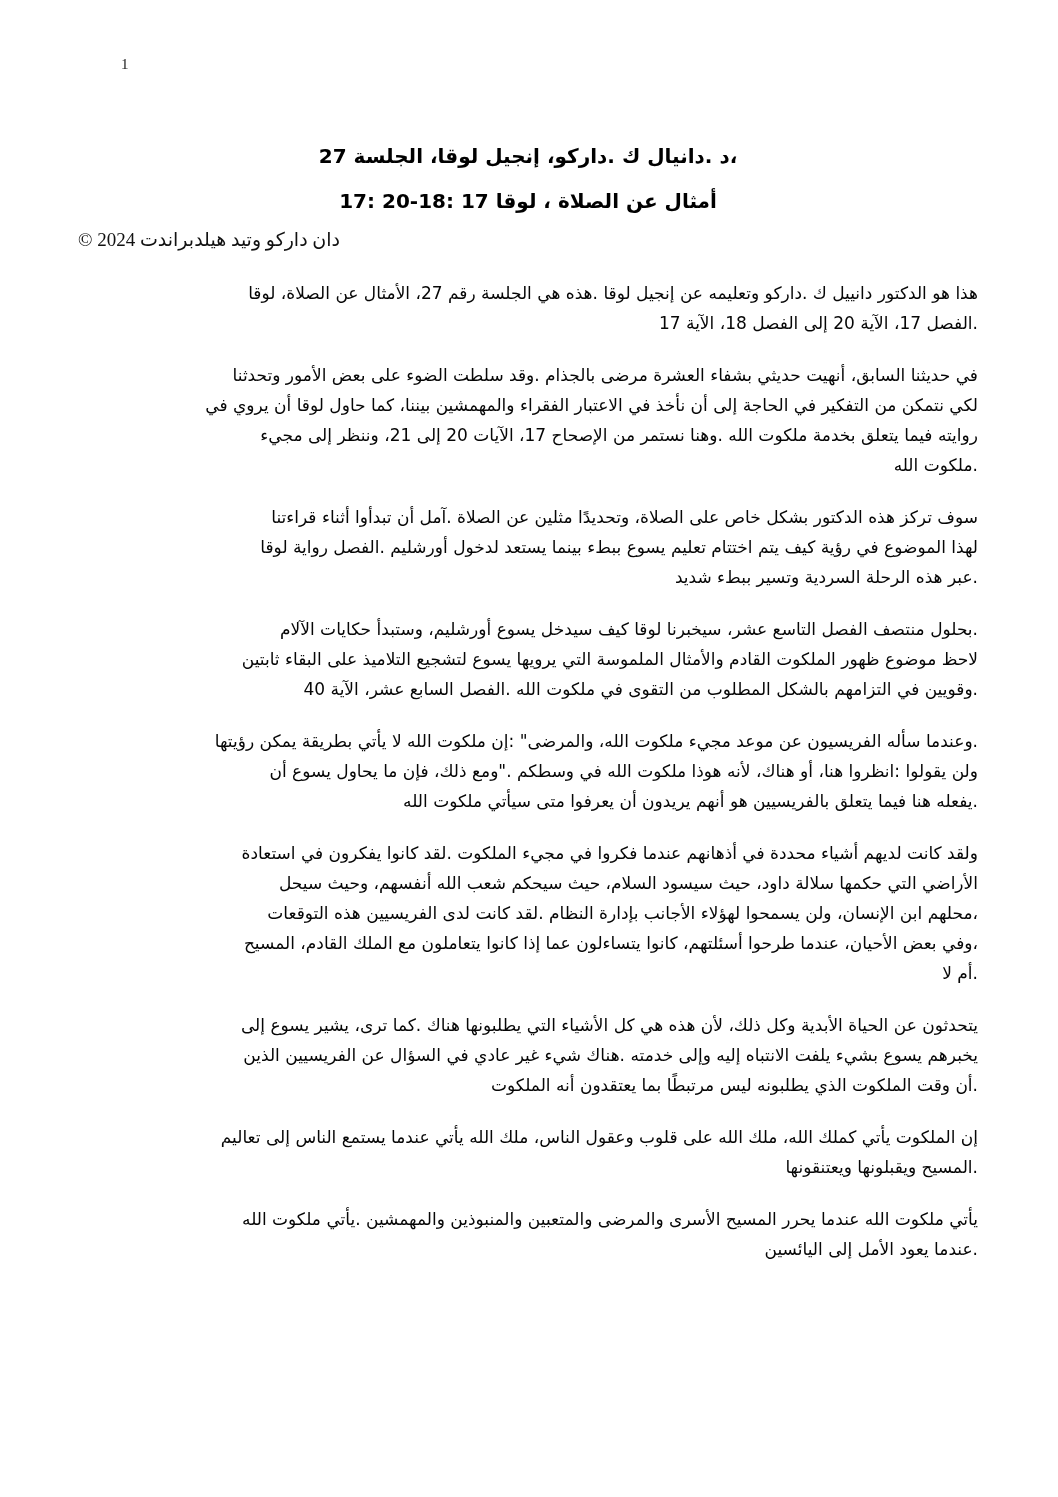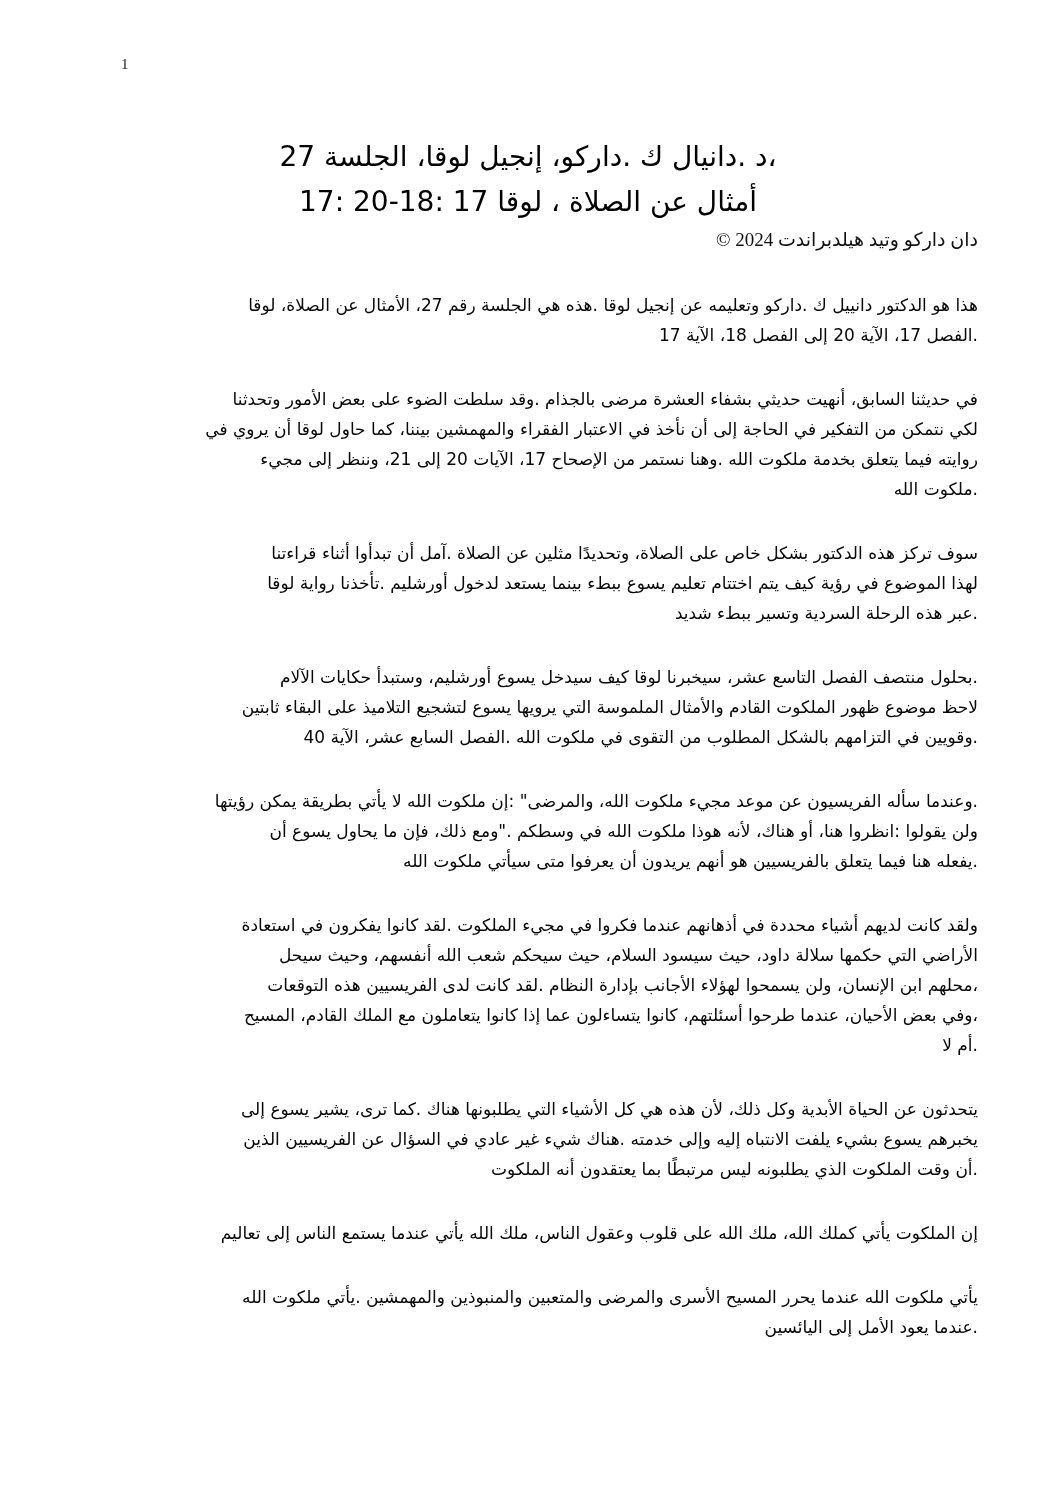--- a/index.html
+++ b/index.html
@@ -13,30 +13,30 @@
     position:absolute;left:121px;top:56px;
     font-family:"Liberation Serif",serif;
     font-size:15px;color:#1a1a1a;
   }
   .content{
     position:absolute;top:134px;right:80px;width:900px;
   }
   .title-line{
     direction:rtl;unicode-bidi:plaintext;
     text-align:center;white-space:nowrap;
-    font-weight:normal;font-size:28px;line-height:45px;
+    font-weight:bold;font-size:20px;line-height:45px;
   }
   .copyright{
     direction:rtl;
-    text-align:right;white-space:nowrap;
+    text-align:left;white-space:nowrap;
     font-size:19px;line-height:32px;
     font-family:"Liberation Serif","DejaVu Sans",serif;
     color:#111;
   }
-  .para{margin-top:34px;}
+  .para{margin-top:22px;}
   .line{
     direction:rtl;
     text-align:right;white-space:nowrap;
     font-size:17px;line-height:30px;
     color:#060606;
   }
 </style>
 </head>
 <body>
 
@@ -55,21 +55,21 @@
         <div class="line">.الفصل 17، الآية 20 إلى الفصل 18، الآية 17</div>
       </div>
       <div class="para">
         <div class="line">في حديثنا السابق، أنهيت حديثي بشفاء العشرة مرضى بالجذام .وقد سلطت الضوء على بعض الأمور وتحدثنا</div>
         <div class="line">لكي نتمكن من التفكير في الحاجة إلى أن نأخذ في الاعتبار الفقراء والمهمشين بيننا، كما حاول لوقا أن يروي في</div>
         <div class="line">روايته فيما يتعلق بخدمة ملكوت الله .وهنا نستمر من الإصحاح 17، الآيات 20 إلى 21، وننظر إلى مجيء</div>
         <div class="line">.ملكوت الله</div>
       </div>
       <div class="para">
         <div class="line">سوف تركز هذه الدكتور بشكل خاص على الصلاة، وتحديدًا مثلين عن الصلاة .آمل أن تبدأوا أثناء قراءتنا</div>
-        <div class="line">لهذا الموضوع في رؤية كيف يتم اختتام تعليم يسوع ببطء بينما يستعد لدخول أورشليم .تأخذنا رواية لوقا</div>
+        <div class="line">لهذا الموضوع في رؤية كيف يتم اختتام تعليم يسوع ببطء بينما يستعد لدخول أورشليم .الفصل رواية لوقا</div>
         <div class="line">.عبر هذه الرحلة السردية وتسير ببطء شديد</div>
       </div>
       <div class="para">
         <div class="line">.بحلول منتصف الفصل التاسع عشر، سيخبرنا لوقا كيف سيدخل يسوع أورشليم، وستبدأ حكايات الآلام</div>
         <div class="line">لاحظ موضوع ظهور الملكوت القادم والأمثال الملموسة التي يرويها يسوع لتشجيع التلاميذ على البقاء ثابتين</div>
         <div class="line">.وقويين في التزامهم بالشكل المطلوب من التقوى في ملكوت الله .الفصل السابع عشر، الآية 40</div>
       </div>
       <div class="para">
         <div class="line">.وعندما سأله الفريسيون عن موعد مجيء ملكوت الله، والمرضى" :إن ملكوت الله لا يأتي بطريقة يمكن رؤيتها</div>
         <div class="line">ولن يقولوا :انظروا هنا، أو هناك، لأنه هوذا ملكوت الله في وسطكم ."ومع ذلك، فإن ما يحاول يسوع أن</div>
@@ -82,19 +82,20 @@
         <div class="line">،وفي بعض الأحيان، عندما طرحوا أسئلتهم، كانوا يتساءلون عما إذا كانوا يتعاملون مع الملك القادم، المسيح</div>
         <div class="line">.أم لا</div>
       </div>
       <div class="para">
         <div class="line">يتحدثون عن الحياة الأبدية وكل ذلك، لأن هذه هي كل الأشياء التي يطلبونها هناك .كما ترى، يشير يسوع إلى</div>
         <div class="line">يخبرهم يسوع بشيء يلفت الانتباه إليه وإلى خدمته .هناك شيء غير عادي في السؤال عن الفريسيين الذين</div>
         <div class="line">.أن وقت الملكوت الذي يطلبونه ليس مرتبطًا بما يعتقدون أنه الملكوت</div>
       </div>
       <div class="para">
         <div class="line">إن الملكوت يأتي كملك الله، ملك الله على قلوب وعقول الناس، ملك الله يأتي عندما يستمع الناس إلى تعاليم</div>
+        <div class="line">.المسيح ويقبلونها ويعتنقونها</div>
       </div>
       <div class="para">
         <div class="line">يأتي ملكوت الله عندما يحرر المسيح الأسرى والمرضى والمتعبين والمنبوذين والمهمشين .يأتي ملكوت الله</div>
         <div class="line">.عندما يعود الأمل إلى اليائسين</div>
       </div>
     </div>
 </div>
 
 </body></html>

